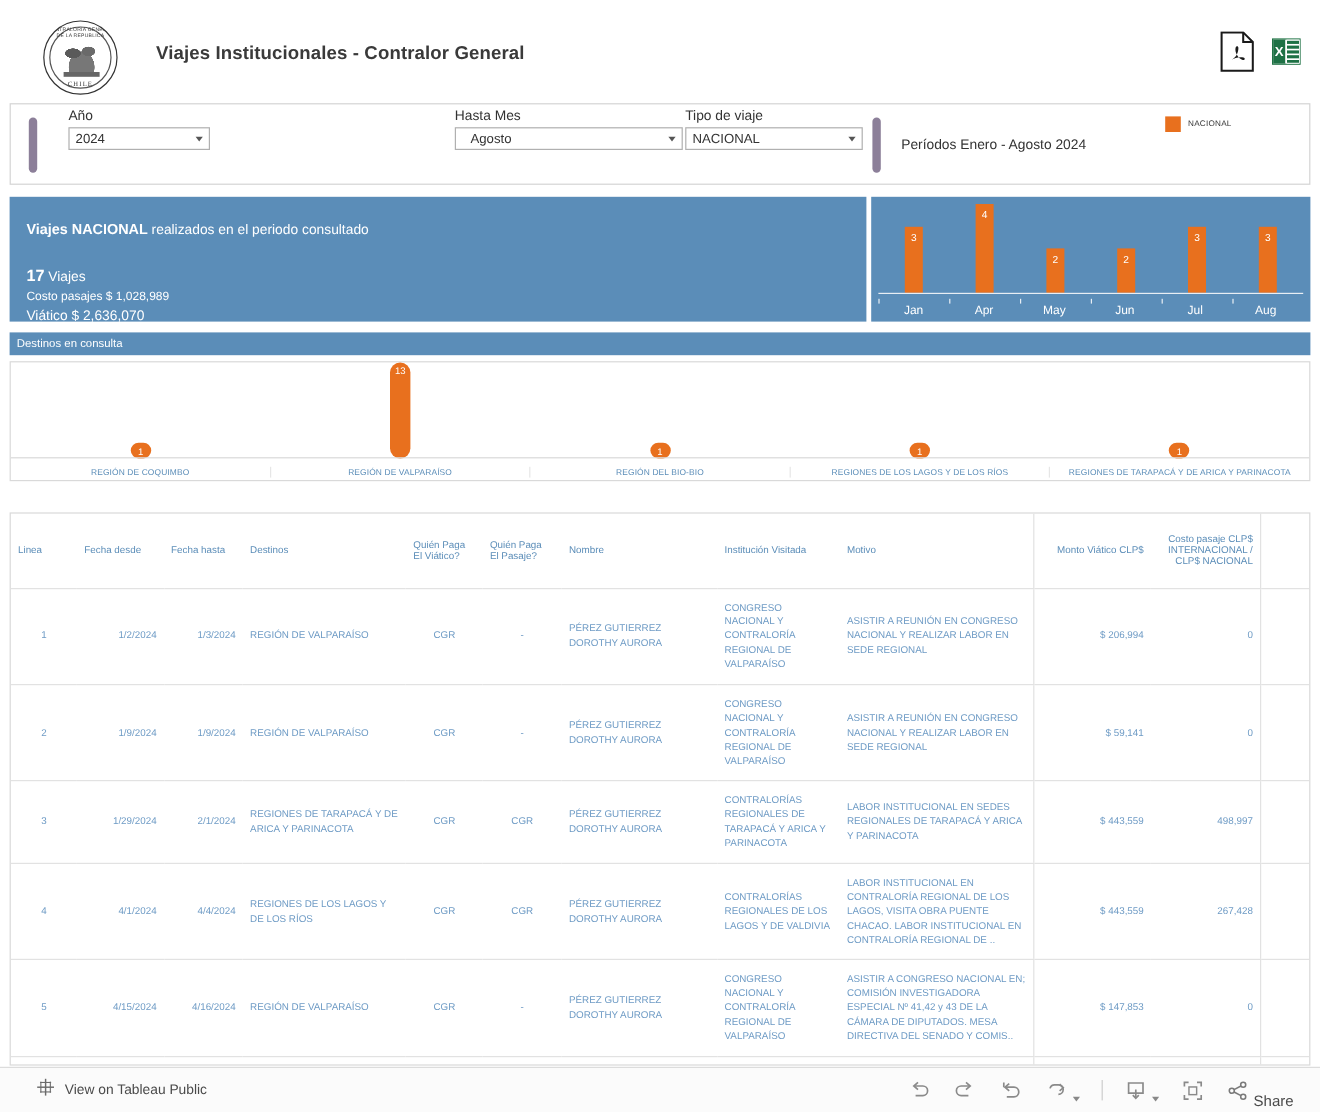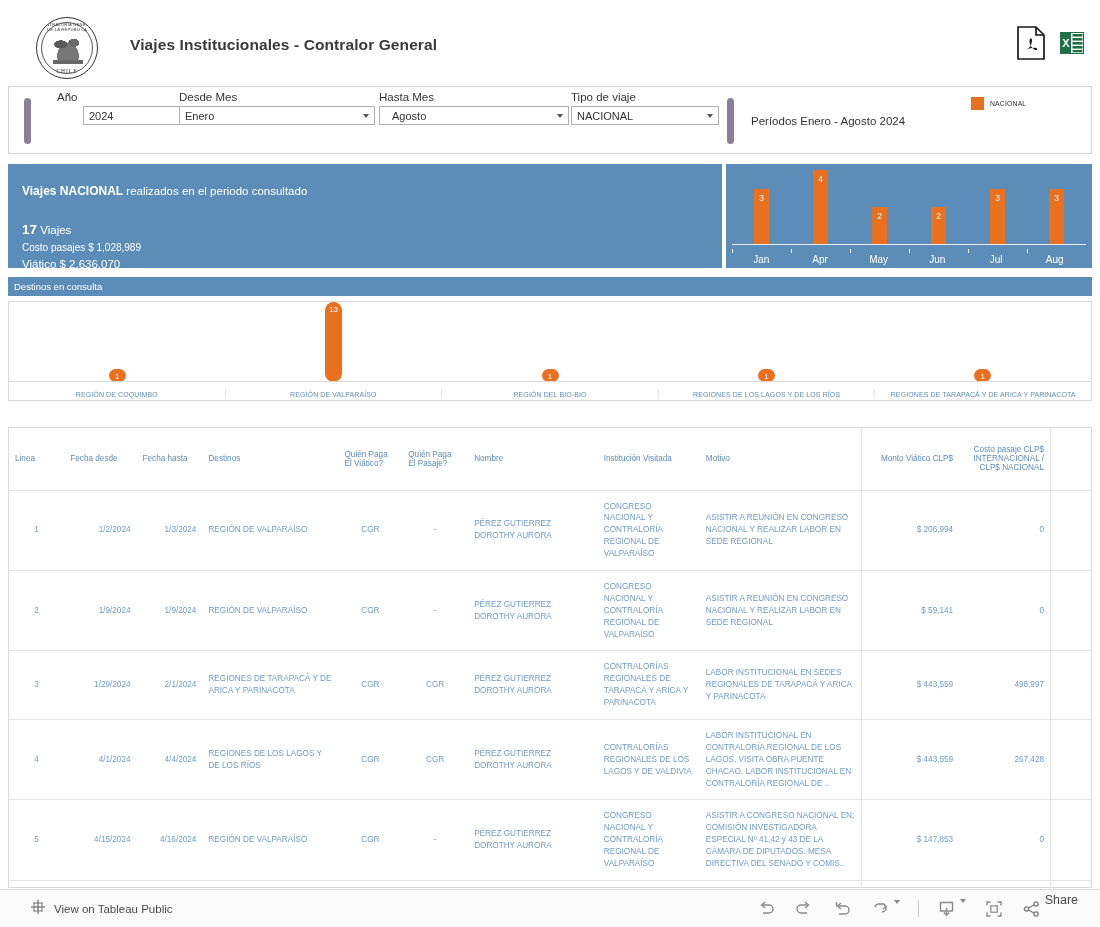--- a/index.html
+++ b/index.html
@@ -61,21 +61,21 @@
     position: relative; border: 1px solid #b0b0b0; background: #fff; height: 19px;
     font-size: 11px; color: #333; padding: 2px 18px 2px 5px; line-height: 15px;
     white-space: nowrap; overflow: hidden; cursor: pointer;
   }
   .fselect .caret {
     position: absolute; right: 5px; top: 7px; width: 0; height: 0;
     border-left: 3.5px solid transparent; border-right: 3.5px solid transparent;
     border-top: 4px solid #555;
   }
   .g1 { left: 48px; width: 118px; }
-  .g1 .fselect { width: 118px; margin-left: 26px; }
+  .g1 .fselect { width: 118px; }
   .g2 { left: 170px; width: 196px; }
   .g2 .fselect { width: 196px; }
   .g3 { left: 370px; width: 190px; }
   .g3 .fselect { width: 190px; padding-left: 12px; }
   .g4 { left: 562px; width: 148px; }
   .g4 .fselect { width: 148px; }
 
   .filter-right { position: relative; flex: 1; height: 100%; }
   .periodos { position: absolute; left: 30px; top: 28px; font-size: 11.5px; color: #333; }
   .legend { position: absolute; left: 250px; top: 10px; display: flex; align-items: center; gap: 6px; }
@@ -165,21 +165,21 @@
   .partial td { height: 20px; padding-top: 4px; padding-bottom: 4px; overflow: hidden; }
 
   
   .toolbar {
     position: absolute; left: 0; bottom: 0; width: 1100px; height: 38px;
     background: #fbfbfb; border-top: 1px solid #dcdcdc; display: flex; align-items: center;
   }
   .tb-left { display: flex; align-items: center; gap: 8px; margin-left: 30px; }
   .tb-left .tb-text { font-size: 11.5px; color: #4a4a4a; }
   .tb-right { margin-left: auto; display: flex; align-items: center; gap: 18px; margin-right: 22px; }
-  .tb-icon { cursor: pointer; line-height: 0; color: #888; display: flex; align-items: flex-start; gap: 4px; }
+  .tb-icon { cursor: pointer; line-height: 0; color: #888; display: flex; align-items: flex-end; gap: 4px; }
   .tb-sep { width: 1px; height: 17px; background: #ccc; }
   .tb-share { font-size: 12.5px; color: #4a4a4a; }
   .mini-caret { width: 0; height: 0; border-left: 3.5px solid transparent;
                 border-right: 3.5px solid transparent; border-top: 4.5px solid #888; }
 </style>
 </head>
 <body>
 
 <div class="app">
 
@@ -226,27 +226,20 @@
       <div class="drag-handle handle-a"></div>
 
       <div class="fgroup g1">
         <label>Año</label>
         <div class="fselect">
           <span>2024</span>
           <span class="caret"></span>
         </div>
       </div>
 
-      <div class="fgroup g2">
-        <label>Desde Mes</label>
-        <div class="fselect">
-          <span>Enero</span>
-          <span class="caret"></span>
-        </div>
-      </div>
 
       <div class="fgroup g3">
         <label>Hasta Mes</label>
         <div class="fselect">
           <span>Agosto</span>
           <span class="caret"></span>
         </div>
       </div>
 
       <div class="fgroup g4">

